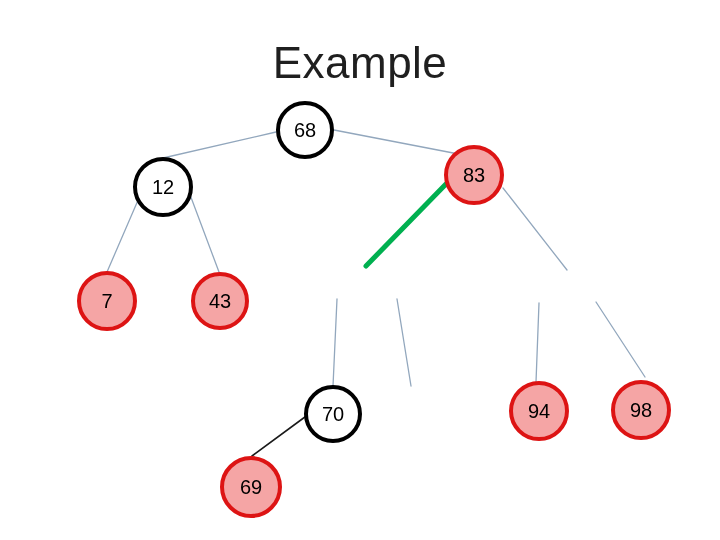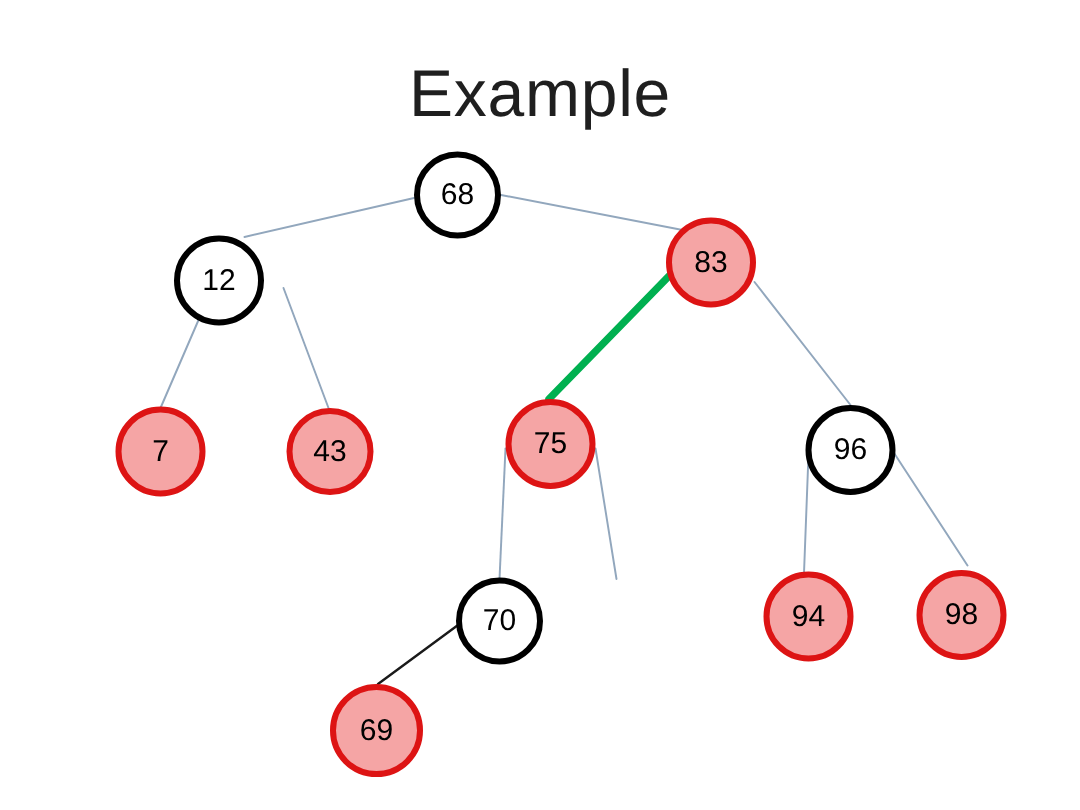--- a/index.html
+++ b/index.html
@@ -85,37 +85,31 @@
       <line x1="397" y1="299" x2="411" y2="386" stroke="#92a7bd" stroke-width="1.3" stroke-linecap="round"></line>
       <line x1="539" y1="303" x2="536" y2="382" stroke="#92a7bd" stroke-width="1.3" stroke-linecap="round"></line>
       <line x1="596" y1="302" x2="645" y2="377" stroke="#92a7bd" stroke-width="1.3" stroke-linecap="round"></line>
       <line x1="309" y1="414" x2="252" y2="456" stroke="#1a1a1a" stroke-width="1.6" stroke-linecap="round"></line>
     </svg>
 
   <div class="tree-layer">
       <div class="tree-node white" style="left: 276px; top: 101px; width: 58px; height: 58px; align-items: center;">
         <span class="node-label">68</span>
       </div>
-      <div class="tree-node white" style="left: 116px; top: 157px; width: 60px; height: 60px; text-align: center;">
+      <div class="tree-node white" style="left: 133px; top: 157px; width: 60px; height: 60px; text-align: center;">
         <span class="node-label">12</span>
       </div>
       <div class="tree-node red" style="left: 444px; top: 145px; width: 60px; height: 60px;">
         <span class="node-label">83</span>
       </div>
       <div class="tree-node red" style="left: 77px; top: 271px; width: 60px; height: 60px;">
         <span class="node-label">7</span>
       </div>
       <div class="tree-node red" style="left: 191px; top: 272px; width: 58px; height: 58px;">
         <span class="node-label">43</span>
-      </div>
-      <div class="tree-node red" style="left: 337px; top: 266px; width: 60px; height: 60px;">
-        <span class="node-label">75</span>
-      </div>
-      <div class="tree-node white" style="left: 537px; top: 270px; width: 60px; height: 60px;">
-        <span class="node-label">96</span>
       </div>
       <div class="tree-node white" style="left: 304px; top: 385px; width: 58px; height: 58px;">
         <span class="node-label">70</span>
       </div>
       <div class="tree-node red" style="left: 509px; top: 381px; width: 60px; height: 60px;">
         <span class="node-label">94</span>
       </div>
       <div class="tree-node red" style="left: 611px; top: 380px; width: 60px; height: 60px;">
         <span class="node-label">98</span>
       </div>

